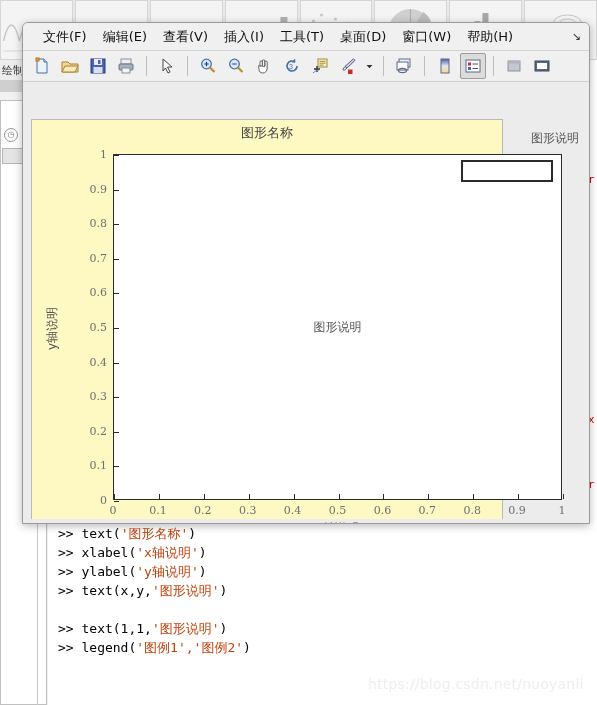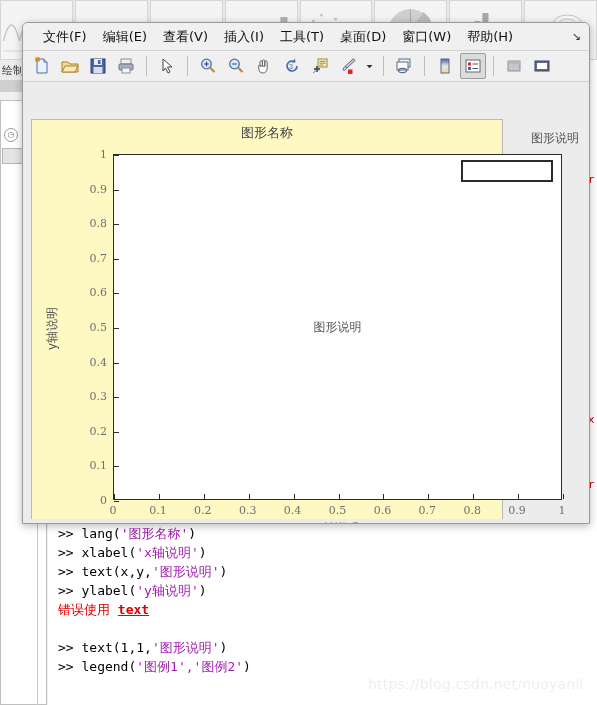--- a/index.html
+++ b/index.html
@@ -60,21 +60,21 @@
     position: absolute; left: 48px; top: 505px; width: 549px; height: 200px;
     background: #ffffff; overflow: hidden;
     font-family: "DejaVu Sans Mono", "Liberation Mono", monospace;
     font-size: 13px; line-height: 19px;
     padding: 0 0 0 10px; box-sizing: border-box;
     color: #000;
   }
   .console .ln { white-space: pre; height: 19px; }
   .c-prompt { color: #000; }
   .c-fn { color: #000; }
-  .c-str { color: #a21caf; }
+  .c-str { color: #c2410c; }
   .c-err { color: #e00000; }
   .c-err-b { color: #e00000; font-weight: bold; text-decoration: underline; }
   .c-stack { color: #cc0000; }
 
   .watermark {
     position: absolute; left: 368px; top: 676px;
     font-size: 14px; color: #eeeeee;
     font-family: "DejaVu Sans", sans-serif;
     white-space: nowrap; letter-spacing: 0.2px;
   }
@@ -261,25 +261,24 @@
   <div class="bg-left-panel"></div>
   <div class="bg-left-strip">绘制</div>
   <div class="bg-left-bar"></div>
   <div class="bg-left-box"></div>
   <div class="bg-left-clock">◷</div>
   <div class="bg-left-btn"></div>
   <div class="bg-left-vline"></div>
 
   <div class="console">
     <div class="ln"><span class="c-stack">        at java.lang.Thread.run(Thread.java:748)</span></div>
-    <div class="ln"><span class="c-prompt">&gt;&gt; </span><span class="c-fn">lang(</span><span class="c-str">'图形名称'</span><span class="c-fn">)</span></div>
+    <div class="ln"><span class="c-prompt">&gt;&gt; </span><span class="c-fn">text(</span><span class="c-str">'图形名称'</span><span class="c-fn">)</span></div>
     <div class="ln"><span class="c-prompt">&gt;&gt; </span><span class="c-fn">xlabel(</span><span class="c-str">'x轴说明'</span><span class="c-fn">)</span></div>
+    <div class="ln"><span class="c-prompt">&gt;&gt; </span><span class="c-fn">ylabel(</span><span class="c-str">'y轴说明'</span><span class="c-fn">)</span></div>
     <div class="ln"><span class="c-prompt">&gt;&gt; </span><span class="c-fn">text(x,y,</span><span class="c-str">'图形说明'</span><span class="c-fn">)</span></div>
-    <div class="ln"><span class="c-prompt">&gt;&gt; </span><span class="c-fn">ylabel(</span><span class="c-str">'y轴说明'</span><span class="c-fn">)</span></div>
-    <div class="ln"><span class="c-err">错误使用 </span><span class="c-err-b">text</span></div>
     <div class="ln"><span></span></div>
     <div class="ln"><span class="c-prompt">&gt;&gt; </span><span class="c-fn">text(1,1,</span><span class="c-str">'图形说明'</span><span class="c-fn">)</span></div>
     <div class="ln"><span class="c-prompt">&gt;&gt; </span><span class="c-fn">legend(</span><span class="c-str">'图例1','图例2'</span><span class="c-fn">)</span></div>
   </div>
 
   <div class="redmark" style="left:588px; top:173px;">r</div>
   <div class="redmark" style="left:588px; top:413px;">x</div>
   <div class="redmark" style="left:588px; top:478px;">r</div>
 
   <div class="watermark">https://blog.csdn.net/nuoyanli</div>

